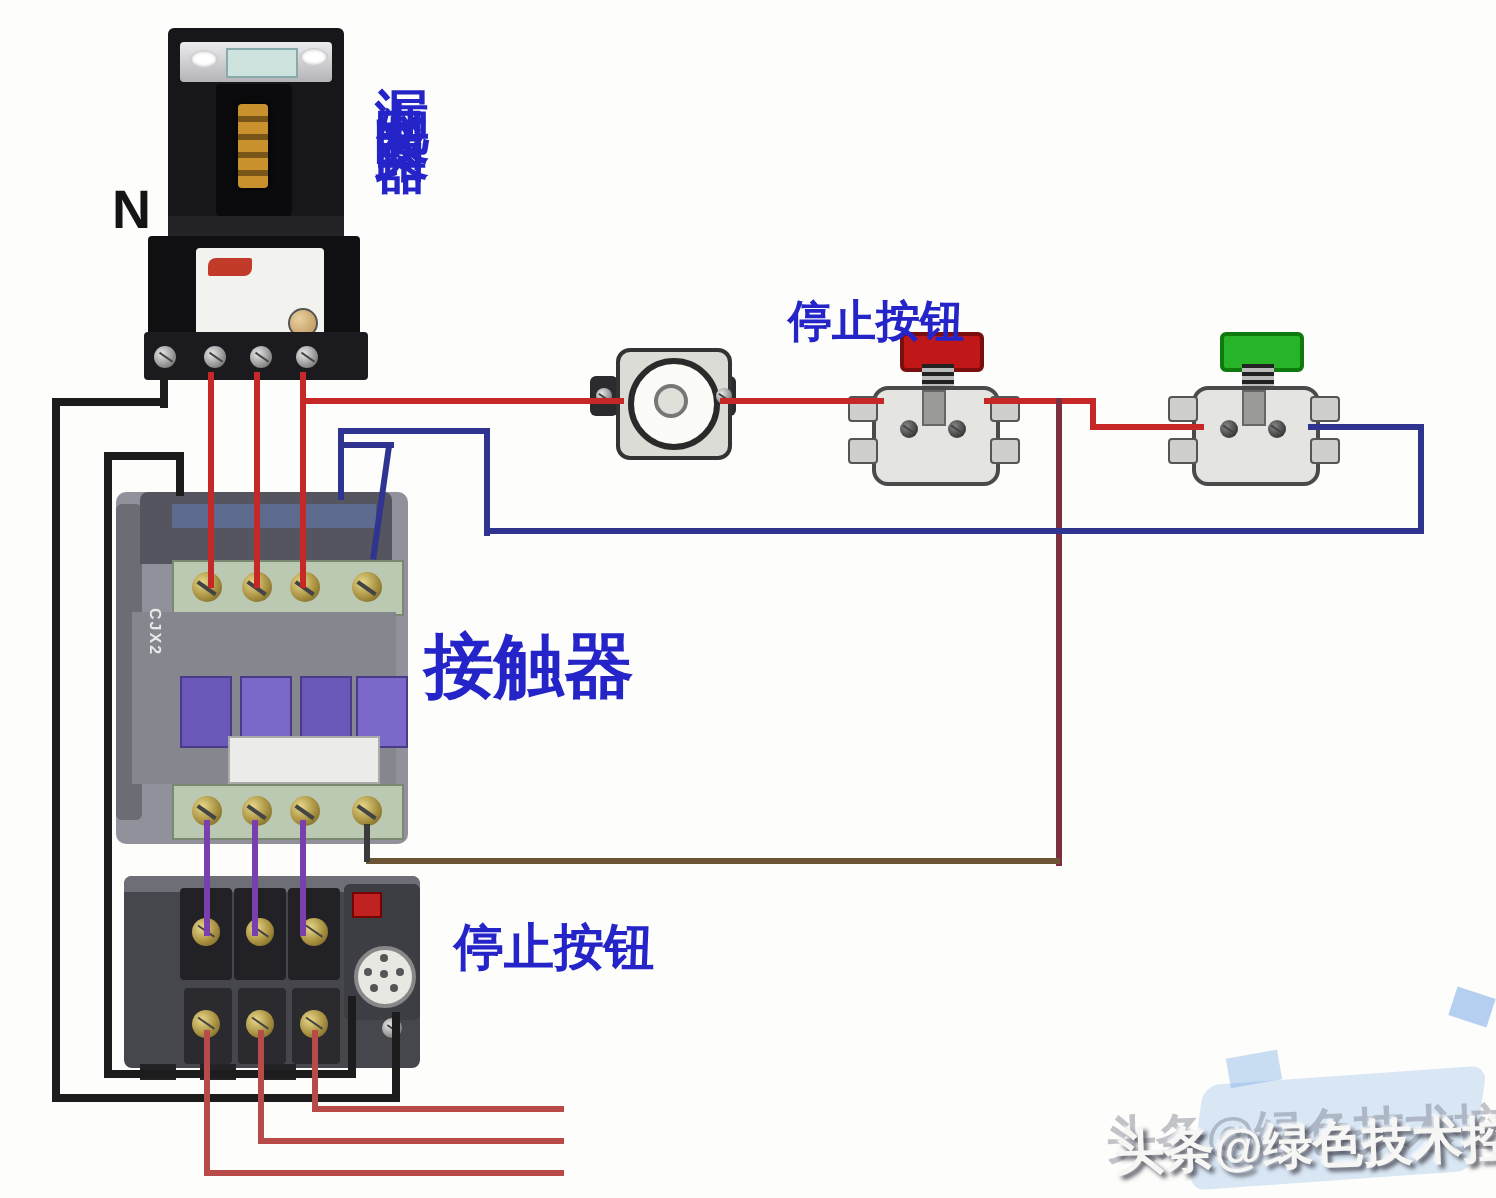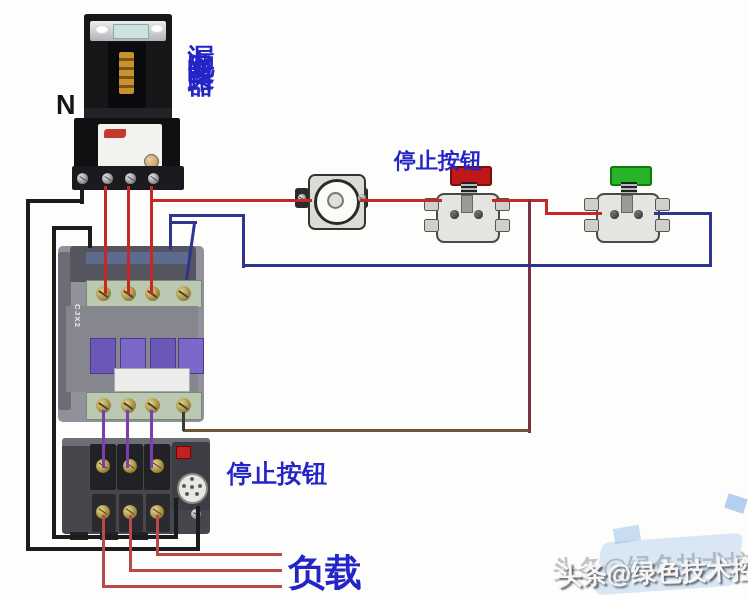--- a/index.html
+++ b/index.html
@@ -233,22 +233,22 @@
   <div class="w" style="left:102px;top:515px;width:3px;height:73px;background:var(--wire-load,#b94a4a);"></div>
   <div class="w" style="left:102px;top:585px;width:180px;height:3px;background:var(--wire-load,#b94a4a);"></div>
   <div class="w" style="left:129px;top:515px;width:3px;height:57px;background:var(--wire-load,#b94a4a);"></div>
   <div class="w" style="left:129px;top:569px;width:153px;height:3px;background:var(--wire-load,#b94a4a);"></div>
   <div class="w" style="left:156px;top:515px;width:3px;height:41px;background:var(--wire-load,#b94a4a);"></div>
   <div class="w" style="left:156px;top:553px;width:126px;height:3px;background:var(--wire-load,#b94a4a);"></div>
 
   <div class="lbl" style="left:56px;top:90px;font-size:27px;color:#151515;">N</div>
   <div class="lbl lbl-vert" style="left:183px;top:22px;font-size:27px;height:165px;">漏电断路器</div>
   <div class="lbl" style="left:394px;top:146px;font-size:22px;font-family:Liberation Serif, serif;">停止按钮</div>
+  <div class="lbl" style="left:212px;top:310px;font-size:35px;">接触器</div>
   <div class="lbl" style="left:227px;top:457px;font-size:25px;">停止按钮</div>
-  <div class="lbl" style="left:288px;top:548px;font-size:37px;">负载</div>
 
   <div class="wm-shape" style="left:598px;top:538px;width:142px;height:52px;background:rgba(150,190,235,.35);border-radius:8px;transform:rotate(-4deg) skewX(-12deg);"></div>
   <div class="wm-shape" style="left:726px;top:496px;width:20px;height:15px;background:rgba(120,170,230,.55);transform:rotate(18deg);"></div>
   <div class="wm-shape" style="left:614px;top:527px;width:26px;height:15px;background:rgba(120,170,230,.4);transform:rotate(-10deg);"></div>
   <div class="wm-echo" style="left:553px;top:550px;">头条@绿色技术控</div>
   <div class="wm-text" style="left:557px;top:556px;">头条@绿色技术控</div>
 
 </div>
 
 </body></html>

